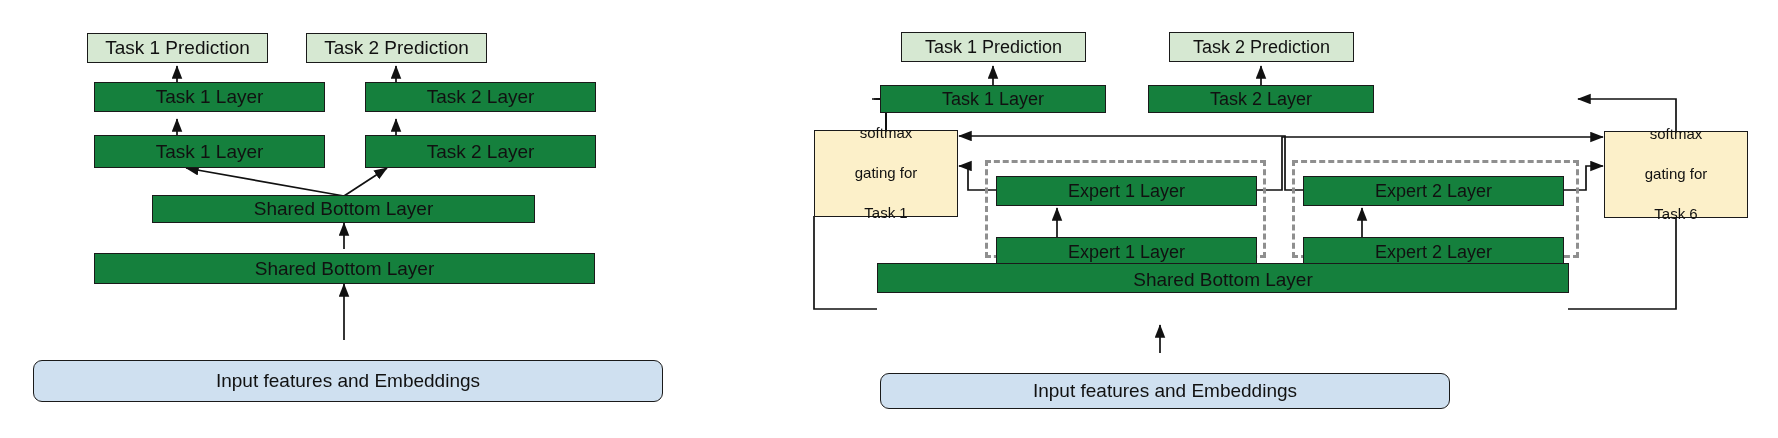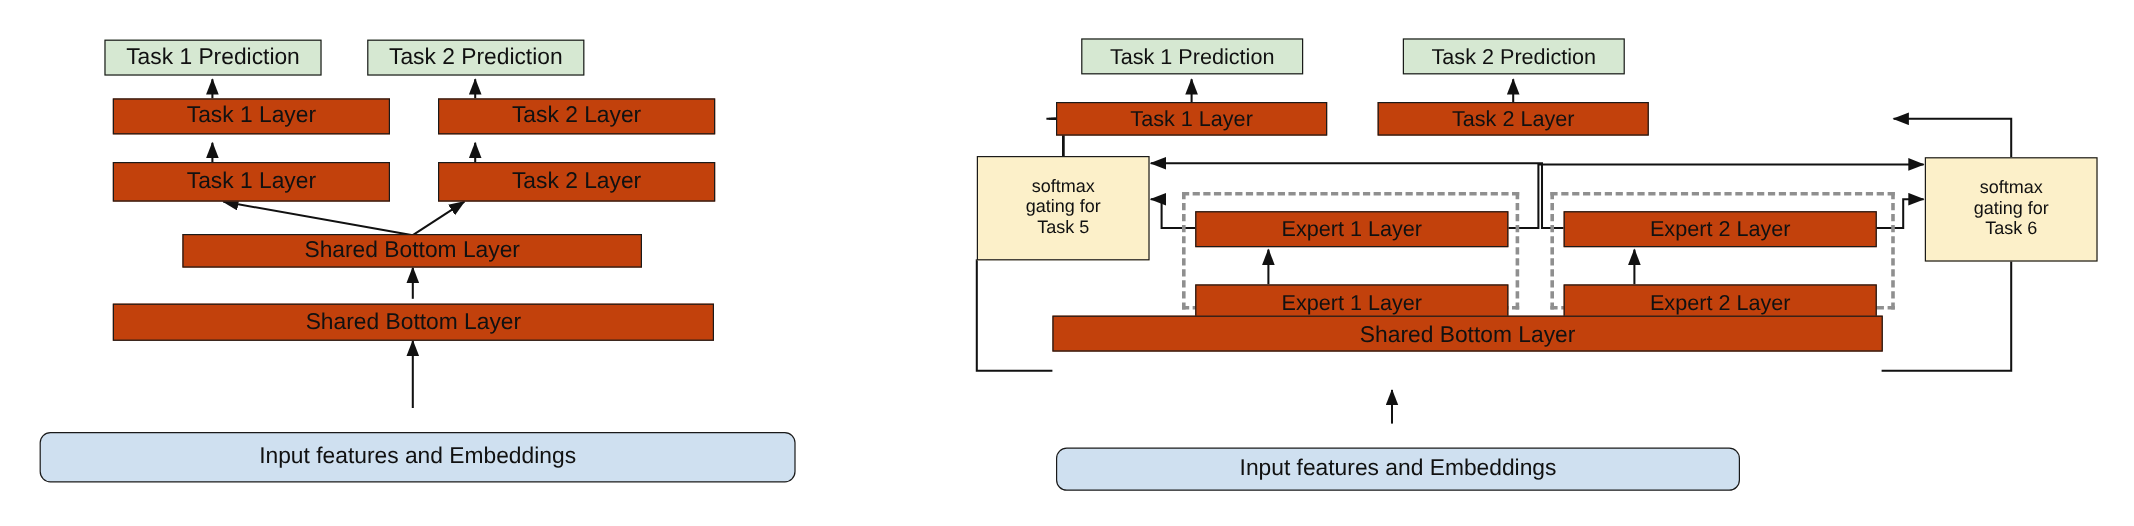--- a/index.html
+++ b/index.html
@@ -1,22 +1,22 @@
 <!DOCTYPE html>
 <html><head>
 <meta charset="utf-8">
 <style>
   html,body{margin:0;padding:0;background:#ffffff;}
   body{width:1778px;height:438px;font-family:"Liberation Sans",sans-serif;}
   #stage{position:relative;width:1778px;height:438px;overflow:hidden;background:#fff;}
   .node{position:absolute;box-sizing:border-box;display:flex;align-items:center;justify-content:center;color:#111;line-height:1.12;}
-  .pink{background:#c2410c;border:1.6px solid #1a1a1a;}
+  .pink{background:#15803d;border:1.6px solid #1a1a1a;}
   .green{background:#d6e8d2;border:1.6px solid #1a1a1a;}
   .blue{background:#cfe0f0;border:1.6px solid #1a1a1a;border-radius:9px;margin-top:20px;}
-  .yellow{background:#fcf0c9;border:1.6px solid #1a1a1a;}
+  .yellow{background:#fcf0c9;border:1.6px solid #1a1a1a;gap:23px;}
   .dashed{position:absolute;box-sizing:border-box;border:3px dashed #8f8f8f;background:transparent;}
   .t18{font-size:19px;}
   .t17{font-size:18px;}
   .t15{font-size:15px;}
   svg.wires{position:absolute;left:0;top:0;width:1778px;height:438px;overflow:visible;pointer-events:none;}
   .ln{stroke:#111;stroke-width:1.7px;fill:none;}
 </style>
 </head>
 <body>
 
@@ -103,21 +103,21 @@
   <div class="node pink t17" style="left:880px;  top:85px; width:226px; height:28px;">Task 1 Layer</div>
 
   <div class="node pink t17" style="left:1148px; top:85px; width:226px; height:28px;">Task 2 Layer</div>
 
   <div class="dashed" style="left:985px;  top:160px; width:281px; height:98px;"></div>
   <div class="dashed" style="left:1292px; top:160px; width:287px; height:98px;"></div>
 
   <div class="node yellow t15" style="left:814px; top:130px; width:144px; height:87px; flex-direction:column;">
     <span>softmax</span>
     <span>gating for</span>
-    <span>Task 5</span>
+    <span>Task 1</span>
   </div>
 
   <div class="node yellow t15" style="left:1604px; top:131px; width:144px; height:87px; flex-direction:column;">
     <span>softmax</span>
     <span>gating for</span>
     <span>Task 6</span>
   </div>
 
   <div class="node pink t17" style="left:996px;  top:176px; width:261px; height:30px;">Expert 1 Layer</div>
 

